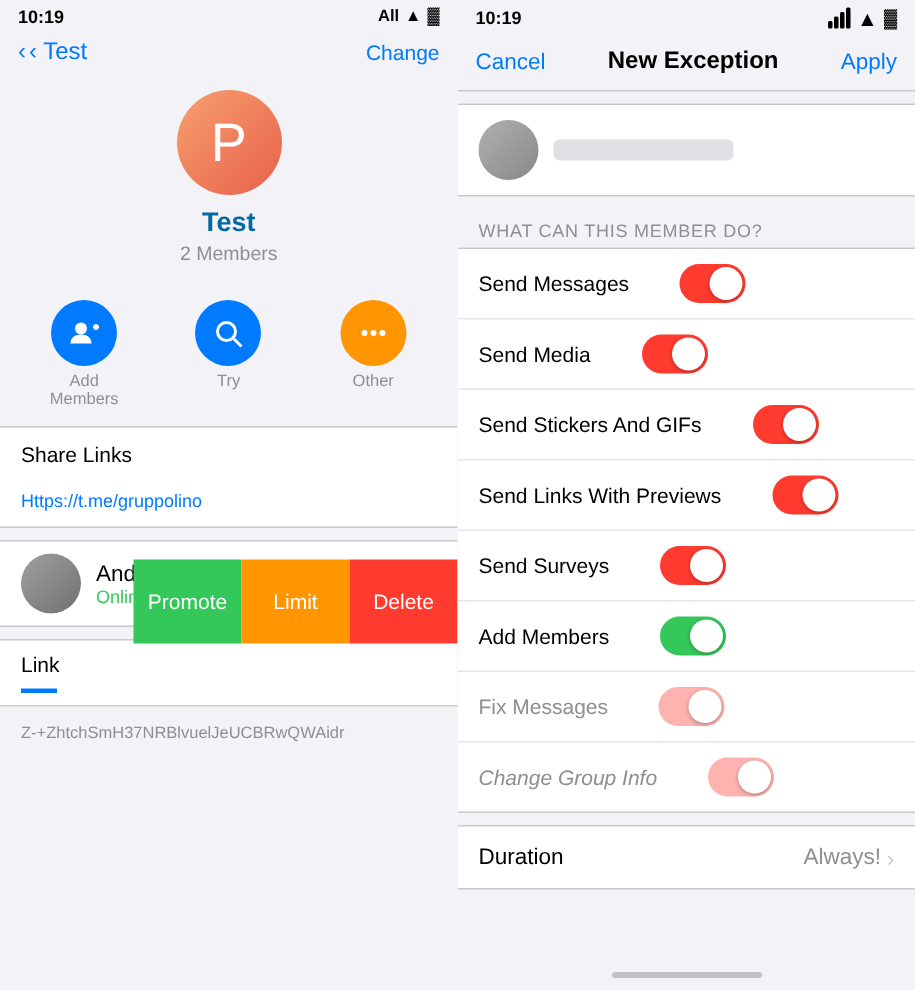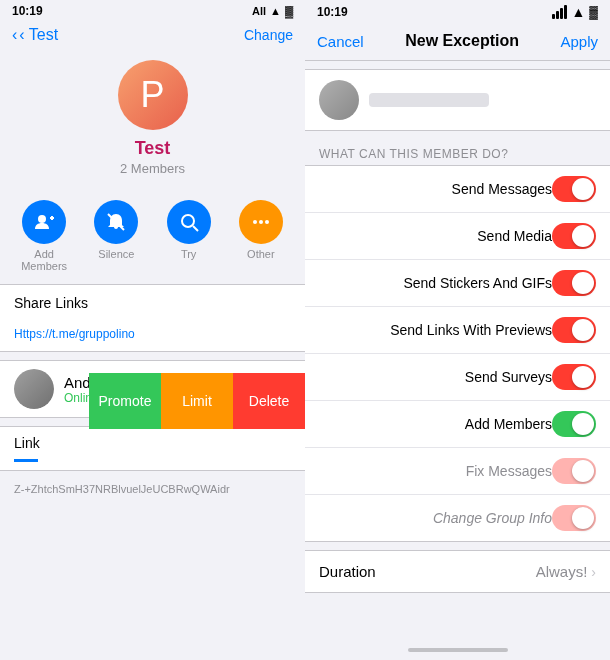--- a/index.html
+++ b/index.html
@@ -69,21 +69,21 @@
       align-items: center;
       justify-content: center;
       font-size: 36px;
       font-weight: 300;
       color: white;
       margin-bottom: 8px;
     }
     .group-name {
       font-size: 18px;
       font-weight: 600;
-      color: #be185d;
+      color: #0369a1;
     }
     .group-members {
       font-size: 13px;
       color: #8e8e93;
       margin-top: 2px;
     }
 
     .action-buttons {
       display: flex;
       justify-content: space-around;
@@ -270,24 +270,25 @@
     }
 
     .permissions-list {
       background: #fff;
       border-top: 0.5px solid #c8c7cc;
       border-bottom: 0.5px solid #c8c7cc;
     }
 
     .permission-row {
       display: flex;
-      justify-content: flex-end;
+      justify-content: flex-start;
       align-items: center;
       padding: 10px 14px;
       border-bottom: 0.5px solid #e5e5ea;
+      gap: 34px;
     }
     .permission-row:last-child { border-bottom: none; font-style: italic; }
     .permission-label {
       font-size: 14px;
       color: #000;
     }
     .permission-label.disabled { color: #8e8e93; }
 
     
     .toggle {
@@ -411,30 +412,20 @@
           <circle cx="9" cy="8" r="4" fill="white"></circle>
           <path d="M2 18c0-4 3-6 7-6s7 2 7 6" fill="white"></path>
           <line x1="17" y1="7" x2="21" y2="7" stroke="white" stroke-width="2"></line>
           <line x1="19" y1="5" x2="19" y2="9" stroke="white" stroke-width="2"></line>
         </svg>
       </div>
       <span class="action-label">Add Members</span>
     </div>
     <div class="action-btn">
       <div class="action-icon">
-        <svg width="22" height="22" viewBox="0 0 22 22" fill="white">
-          <path d="M11 3 C7 3 5 6 5 10 L5 14 L3 16 L19 16 L17 14 L17 10 C17 6 15 3 11 3Z"></path>
-          <path d="M9 16 C9 17.1 9.9 18 11 18 C12.1 18 13 17.1 13 16"></path>
-          <line x1="3" y1="3" x2="19" y2="19" stroke="white" stroke-width="2"></line>
-        </svg>
-      </div>
-      <span class="action-label">Silence</span>
-    </div>
-    <div class="action-btn">
-      <div class="action-icon">
         <svg width="22" height="22" viewBox="0 0 22 22" fill="none" stroke="white" stroke-width="2">
           <circle cx="10" cy="10" r="6"></circle>
           <line x1="15" y1="15" x2="20" y2="20"></line>
         </svg>
       </div>
       <span class="action-label">Try</span>
     </div>
     <div class="action-btn">
       <div class="action-icon orange">
         <svg width="22" height="22" viewBox="0 0 22 22" fill="white">

